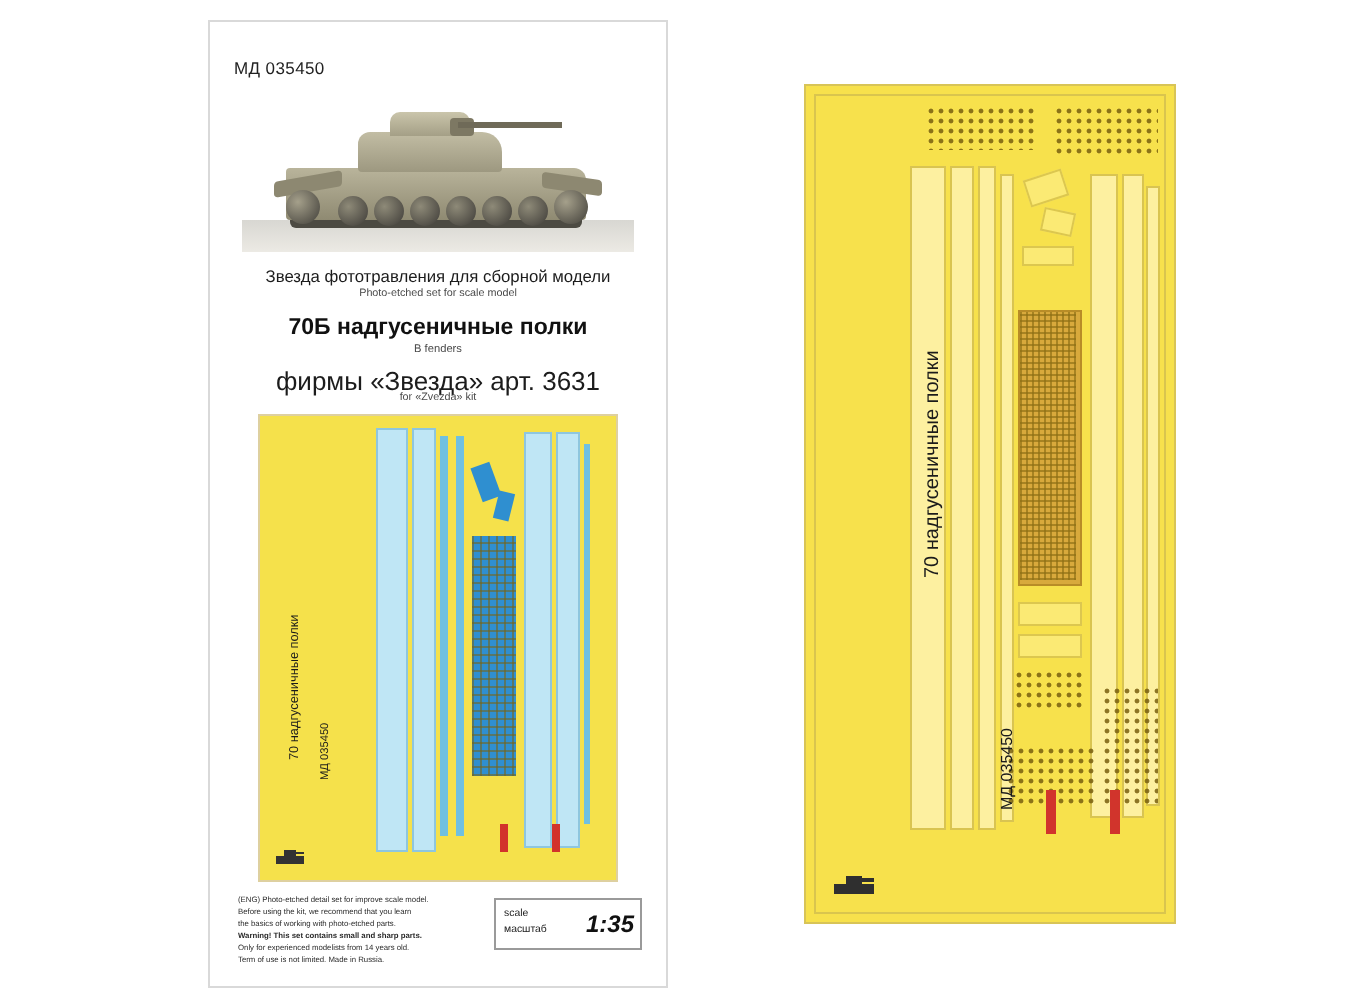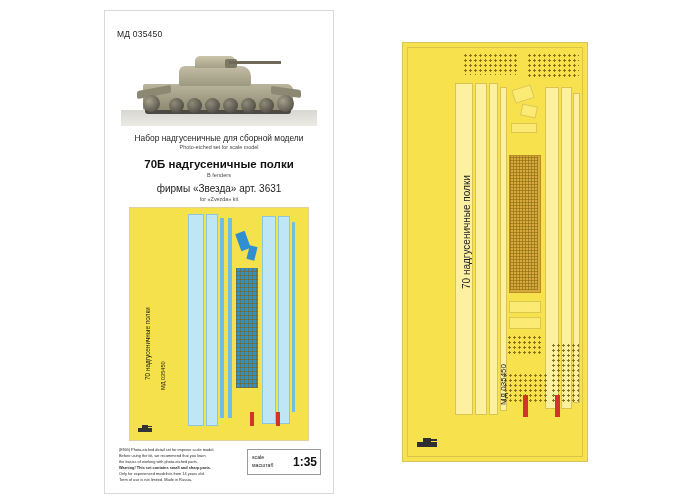--- a/index.html
+++ b/index.html
@@ -209,21 +209,21 @@
   }
   .l-sub1 { top: 122px; font-size: 8.4px; }
   .l-sub1b { top: 133px; font-size: 5.4px; color: #4a4a4a; }
   .l-title {
     top: 147px;
     font-size: 11.5px;
     font-weight: bold;
     color: #111;
   }
   .l-title-sub { top: 161px; font-size: 5.6px; color: #4b4b4b; }
-  .l-firm { top: 172px; font-size: 10px; }
+  .l-firm { top: 172px; font-size: 13px; }
   .l-firm-sub { top: 185px; font-size: 5.4px; color: #4b4b4b; }
 
   
   .fret-preview {
     position: absolute;
     left: 24px;
     top: 196px;
     width: 180px;
     height: 234px;
     background: #f5e14b;
@@ -315,20 +315,21 @@
     font-size: 5.2px;
     color: #222;
     line-height: 1.5;
   }
   .scale-value {
     flex: 1;
     text-align: center;
     font-size: 12px;
     font-weight: bold;
     color: #111;
+    font-style: italic;
   }
 
   
   .fret-sheet {
     position: absolute;
     left: 402px;
     top: 42px;
     width: 186px;
     height: 420px;
     background: #f7e14c;
@@ -431,21 +432,21 @@
       <div class="tp-sprocket" style="left:22px;"></div>
       <div class="tp-wheel" style="left:48px;"></div>
       <div class="tp-wheel" style="left:66px;"></div>
       <div class="tp-wheel" style="left:84px;"></div>
       <div class="tp-wheel" style="left:102px;"></div>
       <div class="tp-wheel" style="left:120px;"></div>
       <div class="tp-wheel" style="left:138px;"></div>
       <div class="tp-sprocket" style="left:156px;"></div>
     </div>
 
-    <div class="line l-sub1">Набор надгусеничные для сборной модели</div>
+    <div class="line l-sub1">Звезда фототравления для сборной модели</div>
     <div class="line l-sub1b">Photo-etched set for scale model</div>
     <div class="line l-title">70Б надгусеничные полки</div>
     <div class="line l-title-sub">B fenders</div>
     <div class="line l-firm">фирмы «Звезда» арт. 3631</div>
     <div class="line l-firm-sub">for «Zvezda» kit</div>
 
     <div class="fret-preview">
       <div class="fp-strip" style="left:58px; top:6px; width:14px; height:210px;"></div>
       <div class="fp-strip" style="left:76px; top:6px; width:10px; height:210px;"></div>
       <div class="fp-rail" style="left:90px; top:10px; width:4px; height:200px;"></div>

